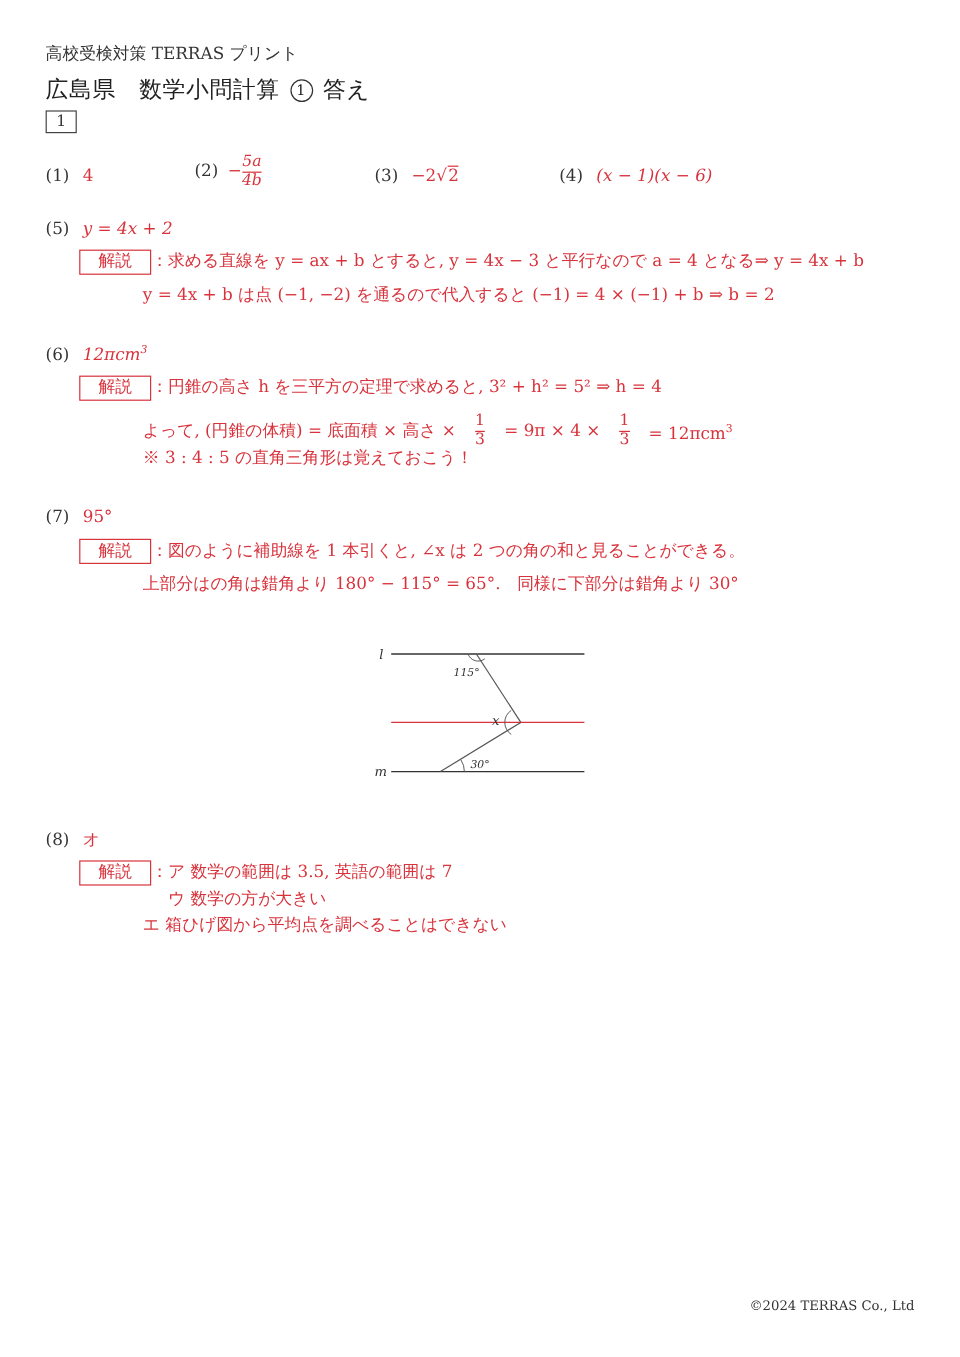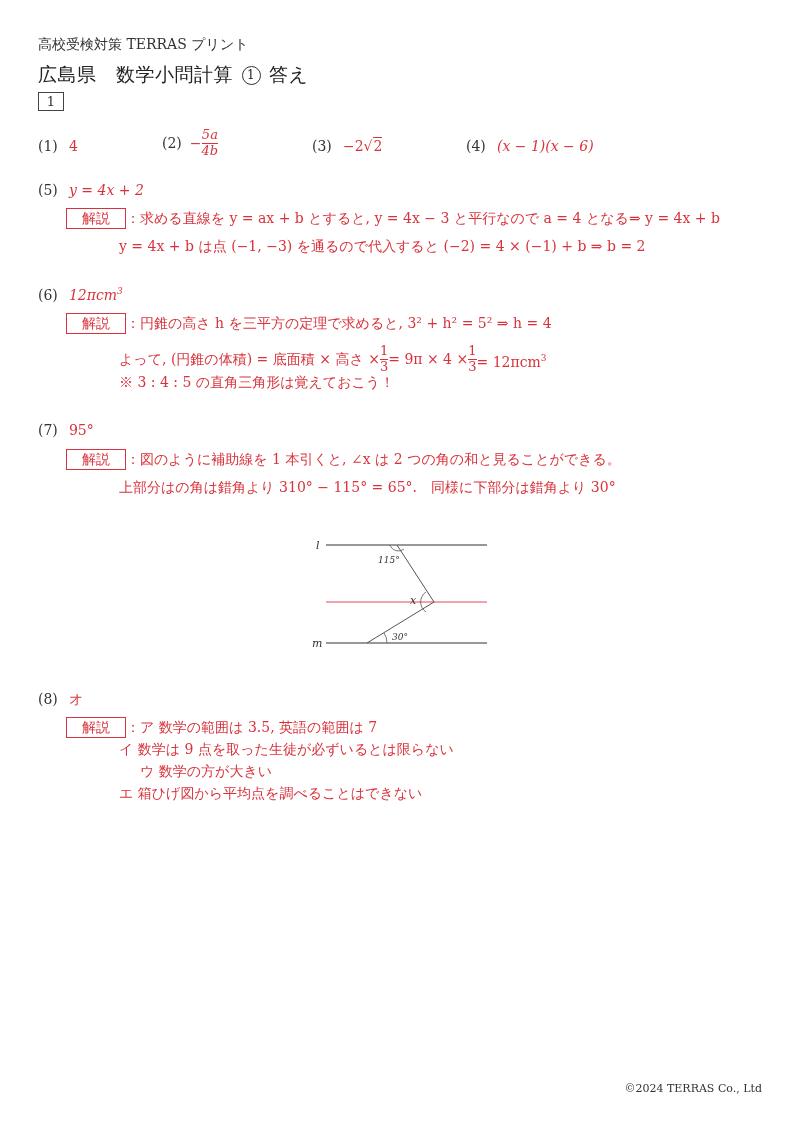--- a/index.html
+++ b/index.html
@@ -56,30 +56,30 @@
   <span class="num">(4)</span>
   <span class="ans red i" style="margin-left:6px;">(x − 1)(x − 6)</span>
 </div>
 
 <div class="abs" style="left:38px; top:180px;">
   <span class="num">(5)</span>
   <span class="ans red i" style="margin-left:6px;">y = 4x + 2</span>
 </div>
 <div class="abs" style="left:66px; top:207px;">
   <div class="exp"><span class="kbox">解説</span><span>：求める直線を y = ax + b とすると, y = 4x − 3 と平行なので a = 4 となる⇒ y = 4x + b</span></div>
-  <div class="exp" style="margin-left:53px; margin-top:6px;">y = 4x + b は点 (−1, −3) を通るので代入すると (−2) = 4 × (−1) + b ⇒ b = 2</div>
+  <div class="exp" style="margin-left:53px; margin-top:6px;">y = 4x + b は点 (−1, −2) を通るので代入すると (−1) = 4 × (−1) + b ⇒ b = 2</div>
 </div>
 
 <div class="abs" style="left:38px; top:285px;">
   <span class="num">(6)</span>
   <span class="ans red i" style="margin-left:6px;"><span>12πcm</span><sup>3</sup></span>
 </div>
 <div class="abs" style="left:66px; top:312px;">
   <div class="exp"><span class="kbox">解説</span><span>：円錐の高さ h を三平方の定理で求めると, 3² + h² = 5² ⇒ h = 4</span></div>
-  <div class="exp" style="margin-left:53px; margin-top:10px; display:flex; align-items:center; gap:0;">
+  <div class="exp" style="margin-left:53px; margin-top:10px; display:flex; align-items:center; gap:16px;">
     <span>よって, (円錐の体積) = 底面積 × 高さ ×</span>
     <span class="frac">
         <span>1</span>
         <span class="bar"></span>
         <span>3</span>
       </span>
     <span>= 9π × 4 ×</span>
     <span class="frac">
         <span>1</span>
         <span class="bar"></span>
@@ -89,21 +89,21 @@
   </div>
   <div class="exp" style="margin-left:53px; margin-top:-4px;">※ 3 : 4 : 5 の直角三角形は覚えておこう！</div>
 </div>
 
 <div class="abs" style="left:38px; top:420px;">
   <span class="num">(7)</span>
   <span class="ans red" style="margin-left:6px;">95°</span>
 </div>
 <div class="abs" style="left:66px; top:448px;">
   <div class="exp"><span class="kbox">解説</span><span>：図のように補助線を 1 本引くと, ∠x は 2 つの角の和と見ることができる。</span></div>
-  <div class="exp" style="margin-left:53px; margin-top:6px;">上部分はの角は錯角より 310° − 115° = 65°.　同様に下部分は錯角より 30°</div>
+  <div class="exp" style="margin-left:53px; margin-top:6px;">上部分はの角は錯角より 180° − 115° = 65°.　同様に下部分は錯角より 30°</div>
 </div>
 
 <svg class="abs" style="left:300px; top:530px;" width="200" height="125">
   <line x1="26" y1="15" x2="187" y2="15" stroke="#333" stroke-width="1.2"></line>
   <line x1="26" y1="113" x2="187" y2="113" stroke="#333" stroke-width="1.2"></line>
   <line x1="26" y1="72" x2="187" y2="72" stroke="#d8333c" stroke-width="0.9"></line>
   <line x1="97" y1="15" x2="134" y2="72" stroke="#555" stroke-width="1"></line>
   <line x1="134" y1="72" x2="67" y2="113" stroke="#555" stroke-width="1"></line>
   <path d="M 90 15 A 9 9 0 0 0 104 19" fill="none" stroke="#555" stroke-width="0.8"></path>
   <path d="M 126 62 A 12 12 0 0 0 126 82" fill="none" stroke="#555" stroke-width="0.8"></path>
@@ -114,18 +114,17 @@
   <text x="110" y="74" font-size="11" font-style="italic" font-family="DejaVu Serif, serif" fill="#333">x</text>
   <text x="92" y="110" font-size="9" font-style="italic" font-family="DejaVu Serif, serif" fill="#333">30°</text>
 </svg>
 
 <div class="abs" style="left:38px; top:689px;">
   <span class="num">(8)</span>
   <span class="ans red" style="margin-left:6px;">オ</span>
 </div>
 <div class="abs" style="left:66px; top:716px;">
   <div class="exp"><span class="kbox">解説</span><span>：ア 数学の範囲は 3.5, 英語の範囲は 7</span></div>
-  <div class="exp" style="margin-left:53px;">イ 数学は 9 点を取った生徒が必ずいるとは限らない</div>
   <div class="exp" style="margin-left:74px;">ウ 数学の方が大きい</div>
   <div class="exp" style="margin-left:53px;">エ 箱ひげ図から平均点を調べることはできない</div>
 </div>
 
 <div class="abs footer">©2024 TERRAS Co., Ltd</div>
 
 </body></html>

